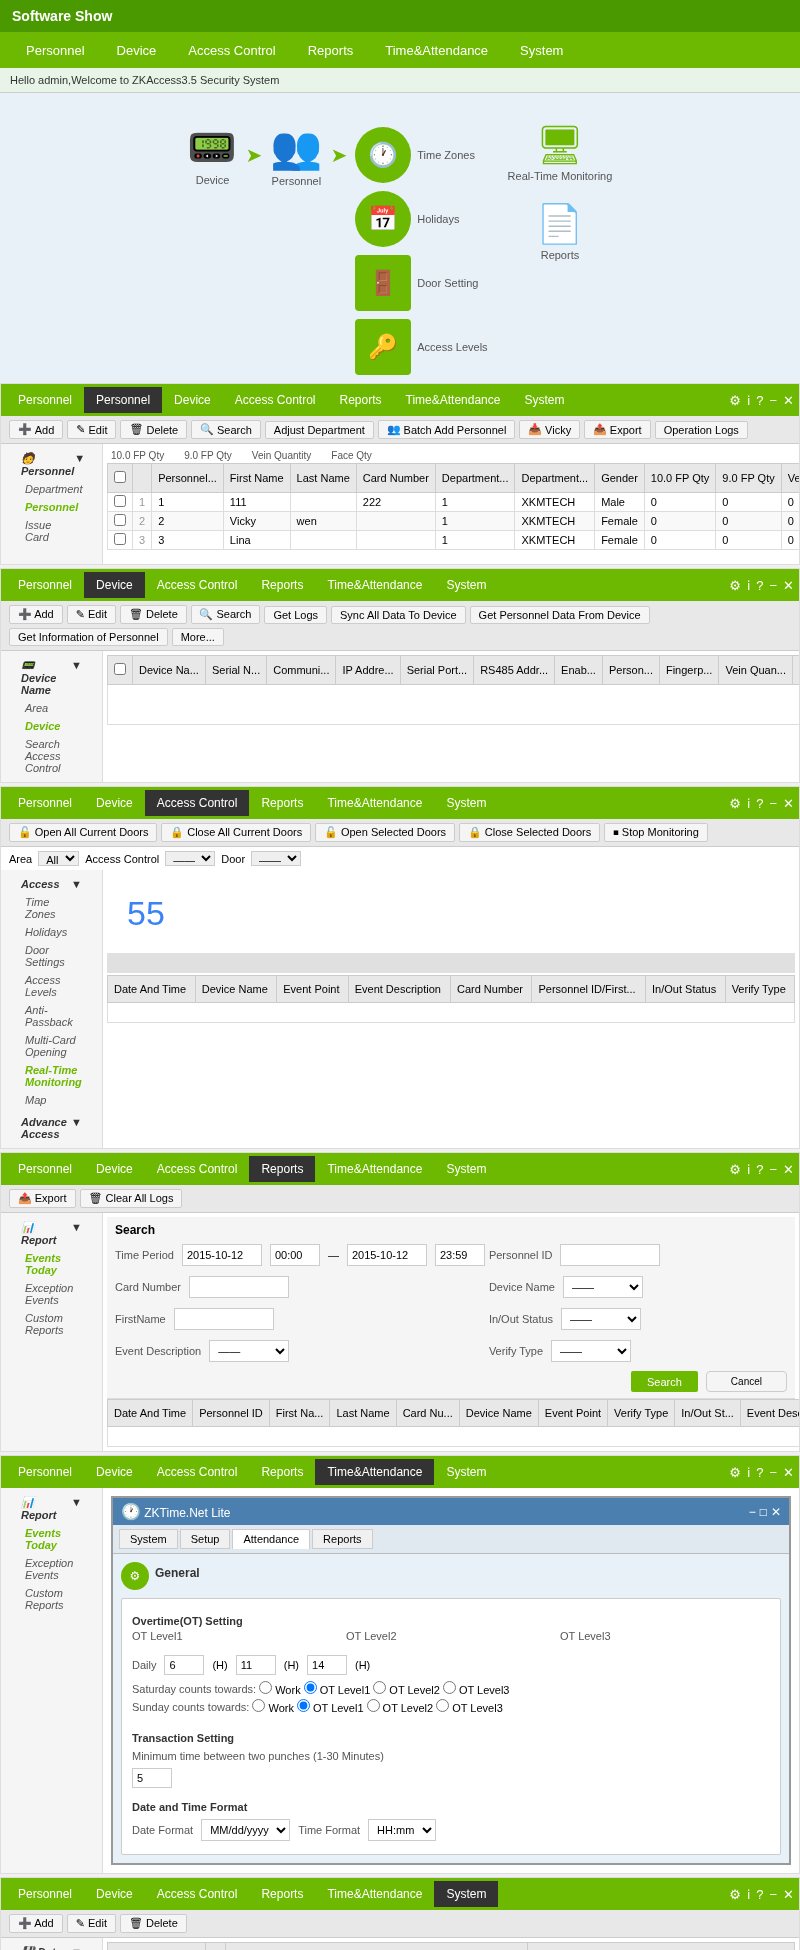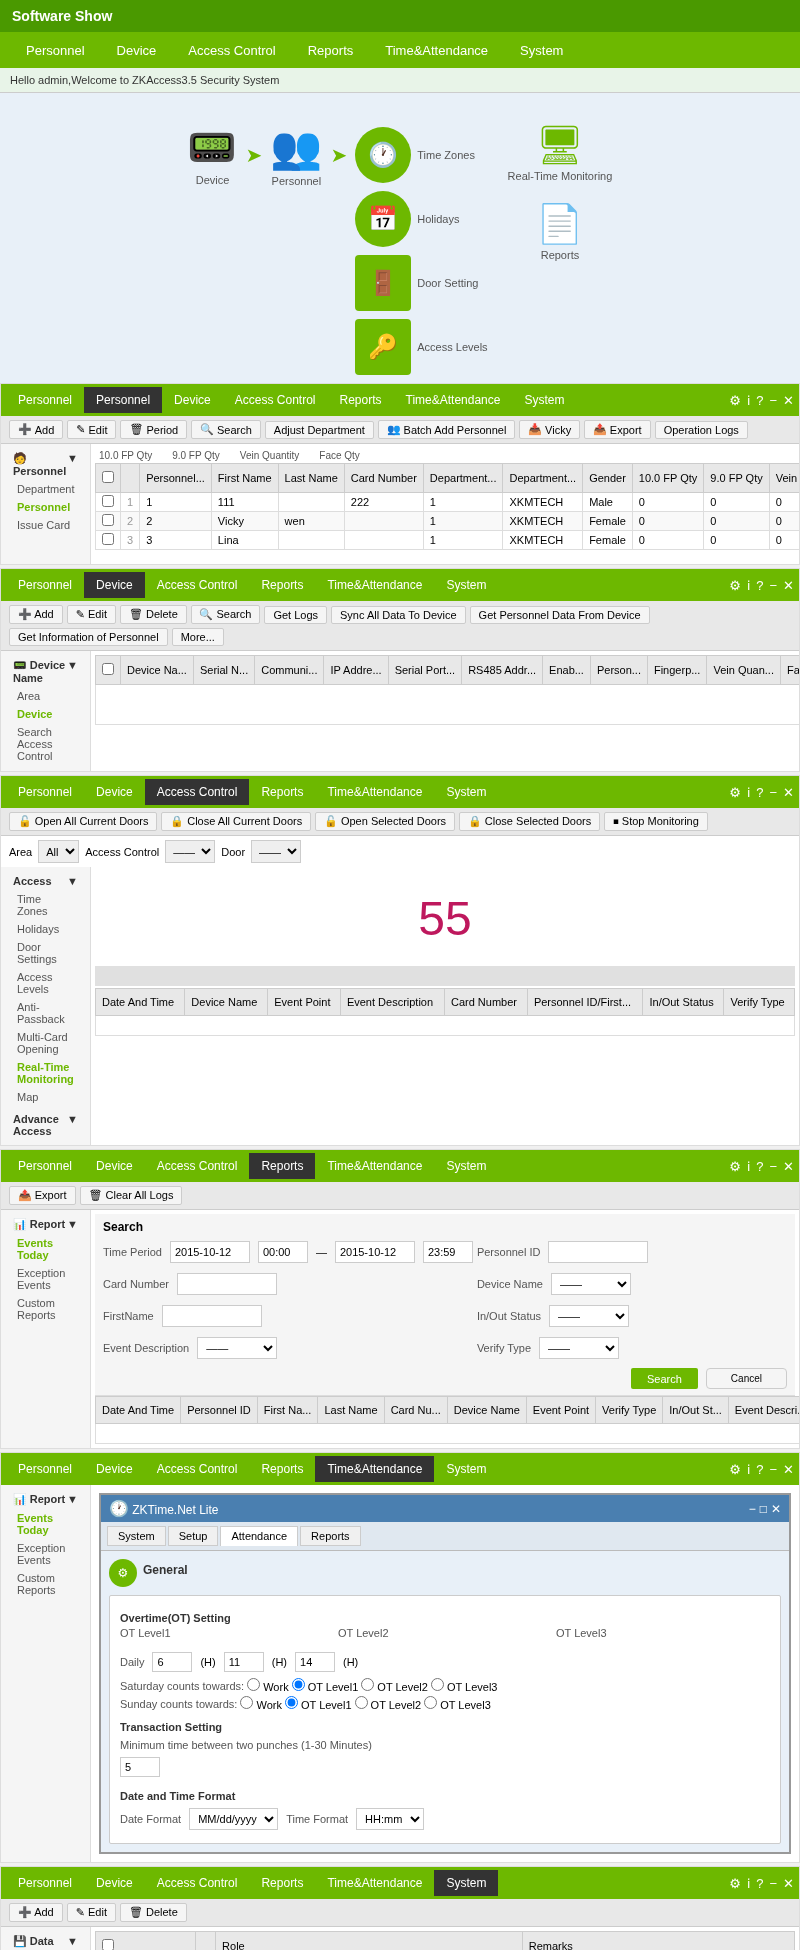--- a/index.html
+++ b/index.html
@@ -19,21 +19,21 @@
     .panel { background: white; border: 1px solid #ddd; margin-bottom: 3px; }
     .panel-nav { background: #6db800; display: flex; align-items: center; height: 32px; padding: 0 5px; }
     .panel-nav-item { color: white; padding: 6px 12px; font-size: 12px; cursor: pointer; }
     .panel-nav-item.active { background: #333; }
 
     .panel-toolbar { background: #e8e8e8; padding: 4px 8px; display: flex; align-items: center; gap: 4px; border-bottom: 1px solid #ccc; flex-wrap: wrap; }
     .toolbar-btn { background: #f5f5f5; border: 1px solid #ccc; padding: 2px 8px; font-size: 11px; cursor: pointer; display: flex; align-items: center; gap: 3px; border-radius: 2px; }
 
     
     .panel-body { display: flex; }
-    .sidebar { width: 90px; background: #f5f5f5; border-right: 1px solid #ddd; min-height: 120px; padding: 5px 4px; }
+    .sidebar { width: 102px; background: #f5f5f5; border-right: 1px solid #ddd; min-height: 120px; padding: 5px 12px; font-style: italic; }
     .sidebar-section { padding: 3px 8px; font-size: 11px; font-weight: bold; color: #333; display: flex; justify-content: space-between; cursor: pointer; }
     .sidebar-item { padding: 3px 12px; font-size: 11px; color: #555; cursor: pointer; }
     .sidebar-item.active { color: #6db800; font-weight: bold; }
 
     .main-content { flex: 1; padding: 4px; overflow-x: auto; }
 
     
     .data-table { width: 100%; border-collapse: collapse; font-size: 11px; }
     .data-table th { background: #e8e8e8; border: 1px solid #ccc; padding: 7px 6px; text-align: left; font-weight: normal; white-space: nowrap; }
     .data-table td { border: 1px solid #ddd; padding: 2px 6px; white-space: nowrap; }
@@ -45,21 +45,21 @@
     .form-row { display: flex; align-items: center; gap: 8px; padding: 3px 0; font-size: 11px; }
     .form-label { color: #555; white-space: nowrap; }
     .form-input { border: 1px solid #ccc; padding: 2px 4px; font-size: 11px; height: 22px; }
     .form-select { border: 1px solid #ccc; padding: 2px 4px; font-size: 11px; height: 22px; background: white; }
 
     
     .search-section { padding: 6px 8px; background: #f5f5f5; border-bottom: 1px solid #ddd; }
     .search-title { font-size: 12px; font-weight: bold; margin-bottom: 4px; }
 
     
-    .status-number { font-size: 48px; color: #be185d; text-align: center; padding: 20px; }
+    .status-number { font-size: 34px; color: #3b82f6; padding: 20px; }
 
     
     .dialog-overlay { background: #d0e0f0; border: 2px solid #999; padding: 0; margin: 4px; }
     .dialog-title-bar { background: #4a7fb0; color: white; padding: 4px 8px; font-size: 12px; display: flex; justify-content: space-between; align-items: center; }
     .dialog-nav { background: #e0e8f0; display: flex; gap: 2px; padding: 4px 6px; border-bottom: 1px solid #bbb; }
     .dialog-nav-item { padding: 3px 10px; font-size: 11px; cursor: pointer; border: 1px solid #ccc; background: #f0f0f0; }
     .dialog-nav-item.active { background: white; border-bottom: none; }
     .dialog-body { background: #e8f0f8; padding: 8px; }
     .dialog-section-title { font-size: 12px; font-weight: bold; margin-bottom: 6px; color: #333; }
     .ot-grid { display: grid; grid-template-columns: 1fr 1fr 1fr; gap: 4px; margin-bottom: 8px; }
@@ -80,21 +80,21 @@
     .wf-text { font-size: 11px; color: #555; text-align: center; margin-top: 3px; }
     .wf-right-rows { display: flex; flex-direction: column; justify-content: space-around; height: 230px; }
     .wf-right-row { display: flex; align-items: center; margin: 4px 0; }
     .wf-right-row-label { font-size: 11px; color: #555; margin-left: 6px; }
 
     .btn-search { background: #6db800; color: white; border: none; padding: 4px 16px; font-size: 11px; cursor: pointer; border-radius: 2px; }
     .btn-cancel { background: #f5f5f5; border: 1px solid #ccc; padding: 4px 24px; font-size: 10px; cursor: pointer; border-radius: 4px; }
     .panel-nav-right { color: white; display: flex; align-items: center; gap: 6px; font-size: 13px; margin-left: auto; }
 
     .area-filter { display: flex; align-items: center; gap: 6px; padding: 4px 8px; font-size: 11px; }
-    .area-select { border: 1px solid #ccc; font-size: 11px; height: 23px; padding: 1px 3px; }
+    .area-select { border: 1px solid #ccc; font-size: 11px; height: 15px; padding: 1px 3px; }
   </style>
 </head>
 <body>
 
 <div class="app-header">
   <span>Software Show</span>
 </div>
 
 <div class="nav-bar">
   <div class="nav-item">Personnel</div>
@@ -174,21 +174,21 @@
       <span>⚙</span>
       <span>ℹ</span>
       <span>?</span>
       <span>−</span>
       <span>✕</span>
     </div>
   </div>
   <div class="panel-toolbar">
     <button class="toolbar-btn">➕ <span>Add</span></button>
     <button class="toolbar-btn">✎ <span>Edit</span></button>
-    <button class="toolbar-btn">🗑 <span>Period</span></button>
+    <button class="toolbar-btn">🗑 <span>Delete</span></button>
     <button class="toolbar-btn">🔍 <span>Search</span></button>
     <button class="toolbar-btn">
         <span>Adjust Department</span>
       </button>
     <button class="toolbar-btn">👥 <span>Batch Add Personnel</span></button>
     <button class="toolbar-btn">📥 <span>Vicky</span></button>
     <button class="toolbar-btn">📤 <span>Export</span></button>
     <button class="toolbar-btn">
         <span>Operation Logs</span>
       </button>
@@ -608,21 +608,21 @@
               <label><input type="radio" name="sat" style=""> OT Level2</label>
               <label><input type="radio" name="sat" style=""> OT Level3</label>
             </div>
             <div class="radio-row">
               <span class="form-label">Sunday counts towards:</span>
               <label><input type="radio" name="sun" style=""> Work</label>
               <label><input type="radio" name="sun" checked="" style=""> OT Level1</label>
               <label><input type="radio" name="sun" style=""> OT Level2</label>
               <label><input type="radio" name="sun" style=""> OT Level3</label>
             </div>
-            <div class="section-label" style="margin-top:10px;">Transaction Setting</div>
+            <div class="section-label" style="margin-top:18px;">Transaction Setting</div>
             <div class="form-row">
               <span class="form-label">Minimum time between two punches (1-30 Minutes)</span>
             </div>
             <div class="form-row">
               <input type="text" class="small-input" value="5" style="">
             </div>
             <div class="section-label" style="margin-top:10px;">Date and Time Format</div>
             <div class="form-row">
               <span class="form-label">Date Format</span>
               <select class="form-select">

